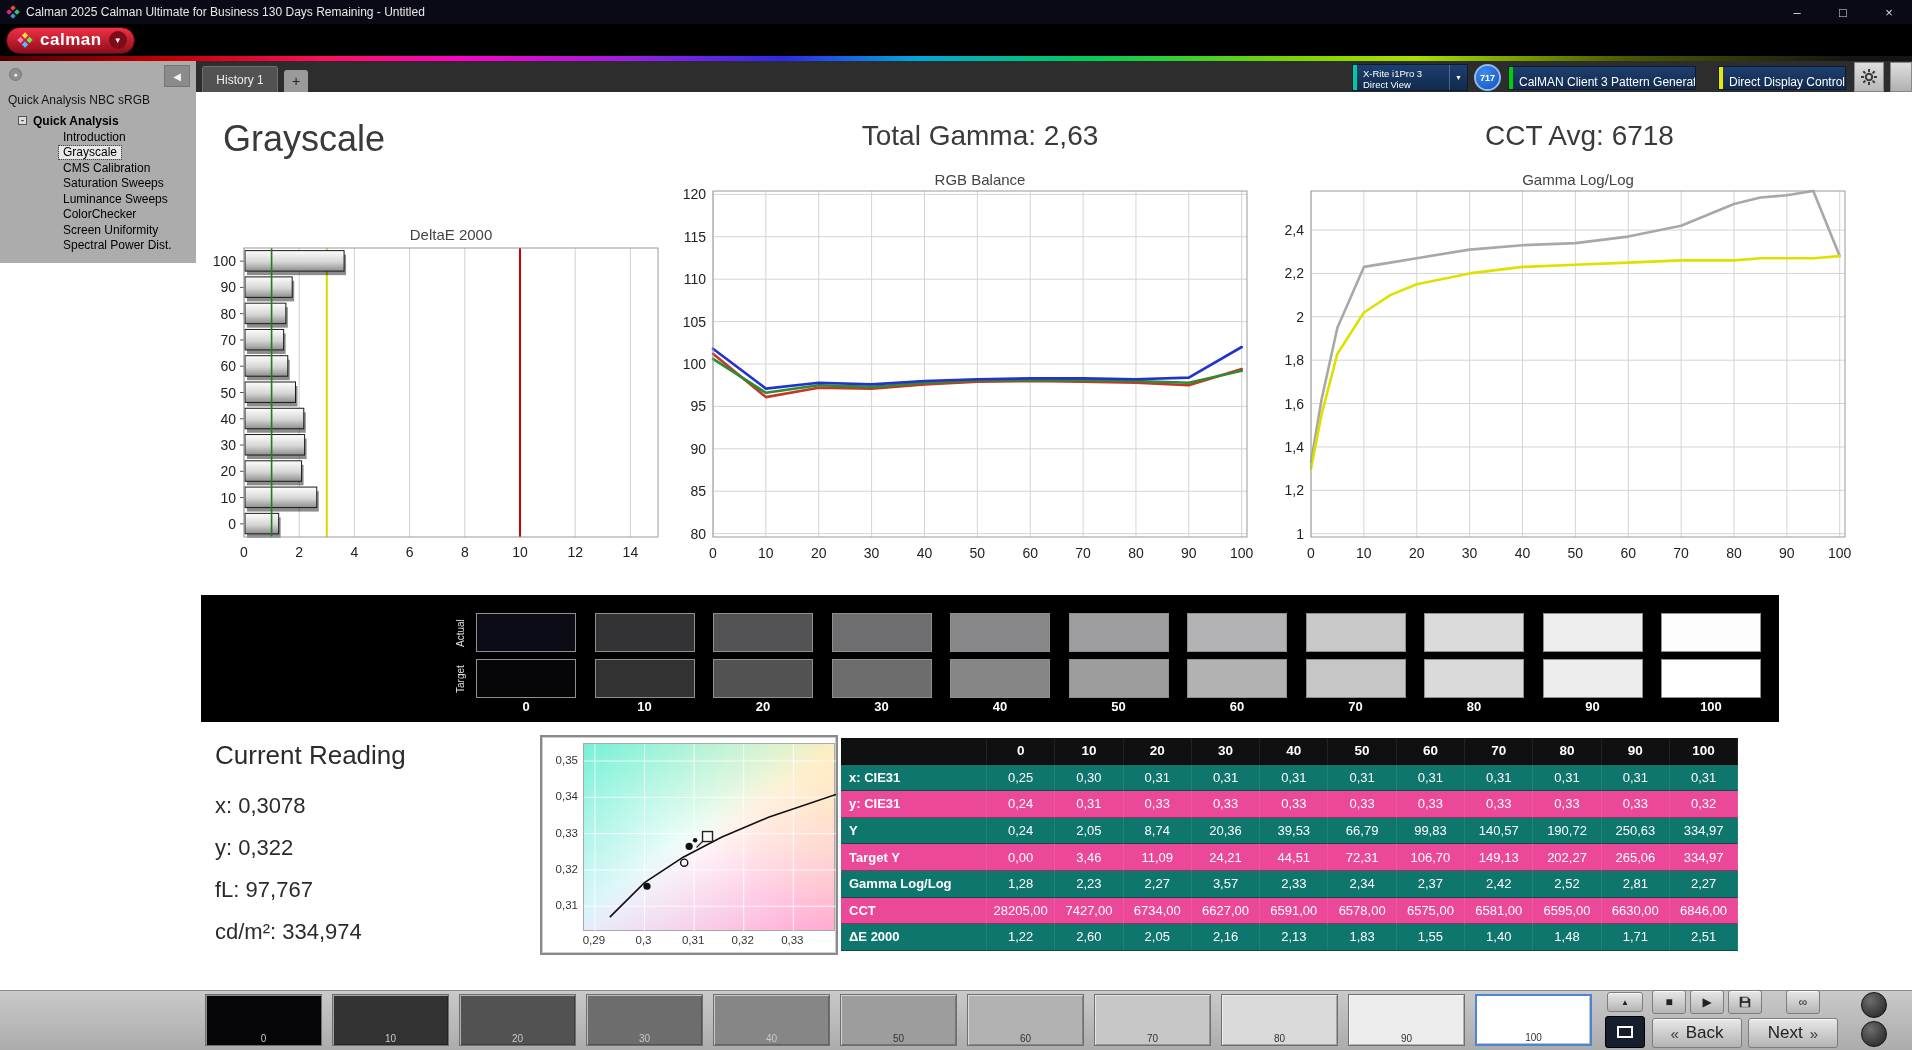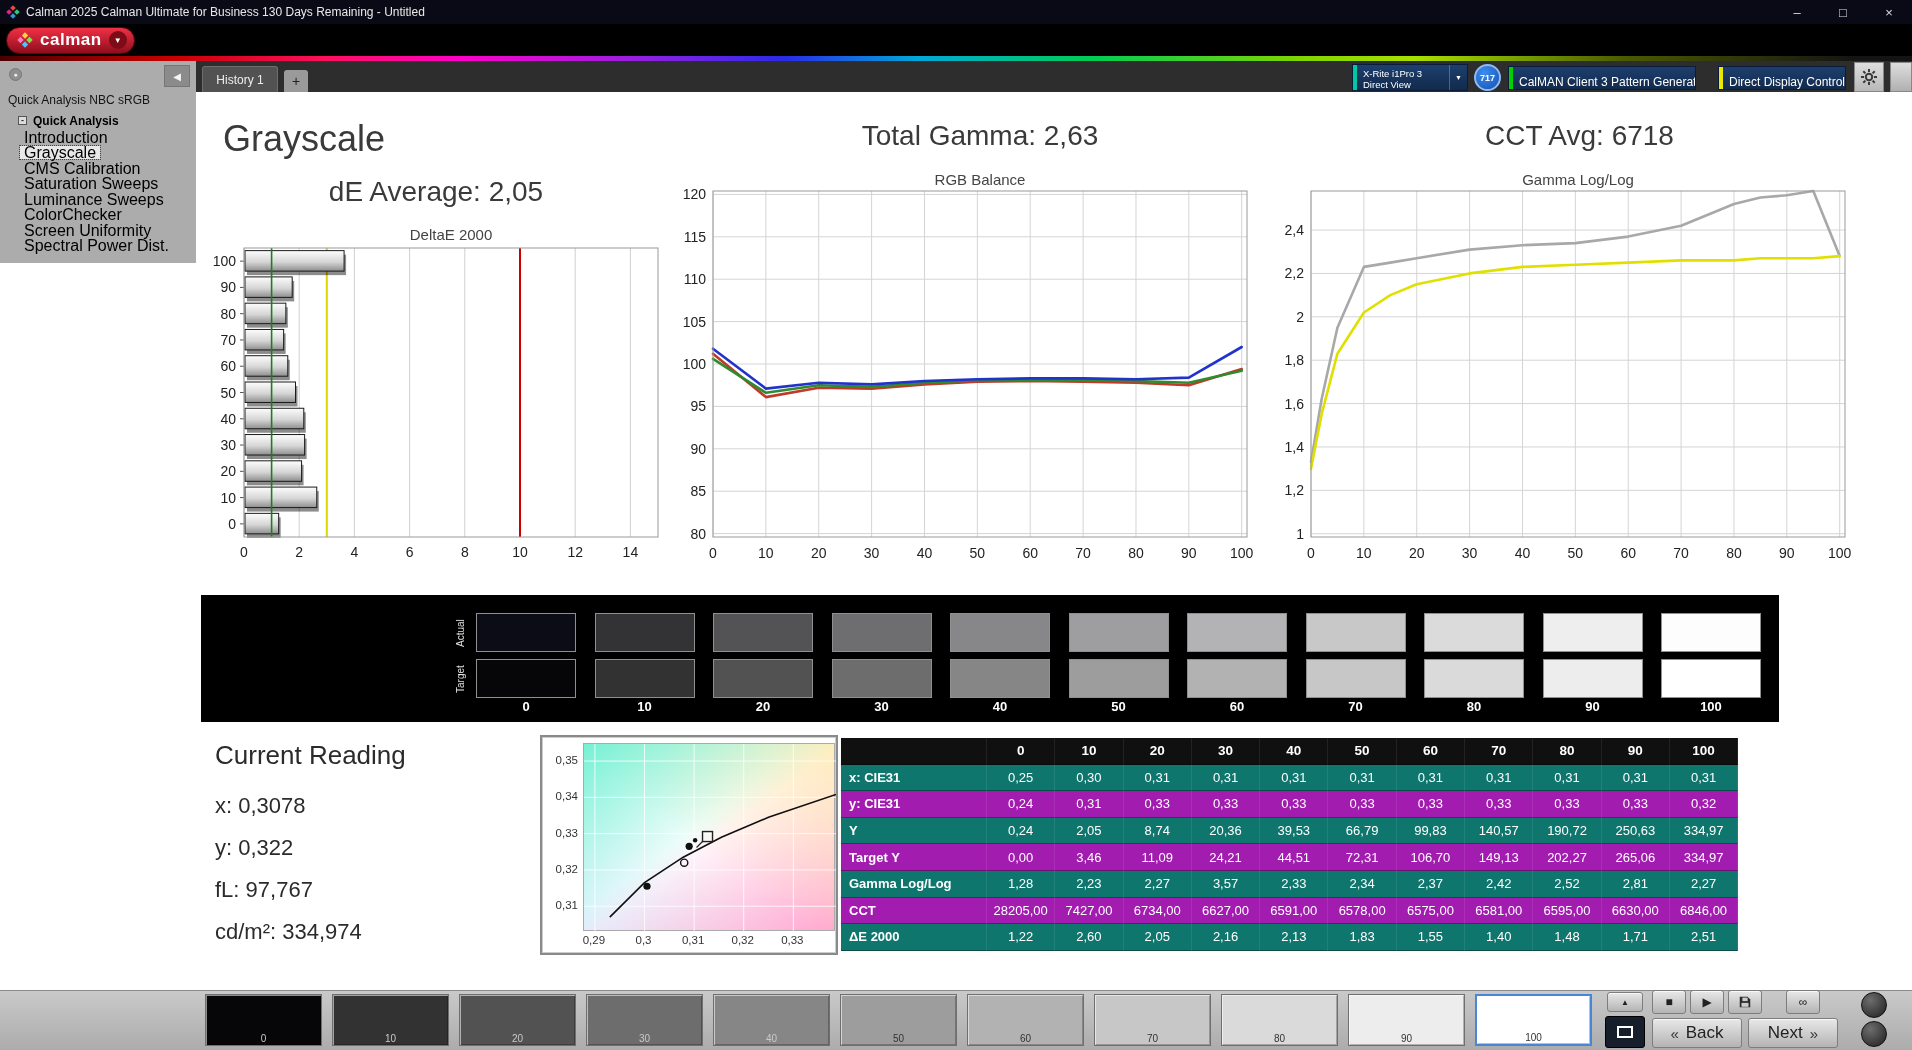--- a/index.html
+++ b/index.html
@@ -40,21 +40,21 @@
   .edge-btn{position:absolute;left:1890px;top:62px;width:22px;height:30px;background:linear-gradient(#dedede,#b0b0b0);border:1px solid #888;}
 
   
   .sidebar{position:absolute;left:0;top:61px;width:196px;height:202px;background:#acacac;}
   .sidebar-pin{position:absolute;left:9px;top:7px;width:13px;height:13px;border-radius:50%;background:#8f8f8f;border:1px solid #777;color:#eee;font-size:7px;display:flex;align-items:center;justify-content:center;}
   .sidebar-collapse{position:absolute;right:6px;top:4px;width:26px;height:22px;background:#8b8b8b;border:1px solid #767676;color:#f5f5f5;font-size:10px;display:flex;align-items:center;justify-content:center;}
   .sidebar-header{position:absolute;left:8px;top:32px;font-size:12px;color:#141414;}
   .tree{position:absolute;left:0;top:52px;right:0;}
   .tree-root{margin-left:18px;font-size:12px;font-weight:bold;color:#000;display:flex;gap:6px;align-items:center;height:15px;}
   .expander{width:9px;height:9px;border:1px solid #555;background:#ddd;font-size:9px;line-height:7px;text-align:center;color:#333;}
-  .tree-item{margin-left:20px;margin-top:2.5px;font-size:16px;color:#000;padding:0 4px;width:max-content;line-height:13px;}
+  .tree-item{margin-left:59px;margin-top:2.5px;font-size:12px;color:#000;padding:0 4px;width:max-content;line-height:13px;}
   .tree-item.selected{background:#e8e8e8;outline:1px dotted #444;}
 
   
   .h-grayscale{position:absolute;left:223px;top:118px;font-size:36px;color:#3a3a3a;}
   .h-de{position:absolute;left:196px;top:176px;width:480px;text-align:center;font-size:28px;color:#3a3a3a;}
   .h-gamma{position:absolute;left:713px;top:120px;width:534px;text-align:center;font-size:28px;color:#3a3a3a;}
   .h-cct{position:absolute;left:1311px;top:120px;width:537px;text-align:center;font-size:28px;color:#3a3a3a;}
 
   .chart1{position:absolute;left:196px;top:225px;}
   .chart2{position:absolute;left:663px;top:172px;}
@@ -83,21 +83,21 @@
     border:1px solid #aaa;}
   .cie-ylab{position:absolute;width:36px;text-align:right;font-size:11.5px;color:#333;}
   .cie-xlab{position:absolute;width:40px;text-align:center;font-size:11.5px;color:#333;}
 
   
   .meas-table{position:absolute;left:841px;top:738px;display:grid;grid-template-columns:146px repeat(11,68.3px);grid-auto-rows:26.6px;color:#fff;}
   .mt-cell{display:flex;align-items:center;justify-content:center;font-size:13px;border-right:1px solid rgba(255,255,255,.08);border-bottom:1px solid rgba(0,0,0,.35);}
   .mt-header{background:#101010;font-weight:bold;font-size:13.5px;}
   .mt-label{justify-content:flex-start;padding-left:8px;font-weight:bold;}
   .row-dark{background:#0f766e;}
-  .row-light{background:#a21caf;}
+  .row-light{background:#ec4899;}
 
   
   .bottombar{position:absolute;left:0;top:990px;width:100%;height:60px;background:linear-gradient(#c9c9c9,#acacac);border-top:1px solid #8a8a8a;}
   .bb-swatch{position:absolute;top:3px;height:52px;width:117px;border:1px solid #6f6f6f;box-shadow:inset 1px 1px 0 rgba(255,255,255,.55), inset -1px -1px 0 rgba(0,0,0,.25);}
   .bb-swatch.selected{border:2px solid #4a86d8;}
   .bb-num{position:absolute;bottom:1px;left:0;right:0;text-align:center;font-size:10px;}
   .btn3d{background:linear-gradient(#e8e8e8,#b4b4b4);border:1px solid #7d7d7d;border-radius:3px;box-shadow:inset 0 1px 0 rgba(255,255,255,.7);display:flex;align-items:center;justify-content:center;color:#222;position:absolute;}
   .up-btn{left:1607px;top:992px;width:36px;height:20px;font-size:8px;}
   .pattern-btn{left:1605px;top:1016px;width:40px;height:32px;background:#161d2b;border:1px solid #000;border-radius:3px;display:flex;align-items:center;justify-content:center;position:absolute;}
   .pattern-btn .psq{width:16px;height:12px;border:2px solid #fff;}
@@ -207,21 +207,20 @@
           <div class="tree-item">Saturation Sweeps</div>
           <div class="tree-item">Luminance Sweeps</div>
           <div class="tree-item">ColorChecker</div>
           <div class="tree-item">Screen Uniformity</div>
           <div class="tree-item">Spectral Power Dist.</div>
         </div>
     </div>
   </div>
 
   <div class="h-grayscale">Grayscale</div>
-  <div class="h-de">dE Average: 2,05</div>
   <div class="h-gamma">Total Gamma: 2,63</div>
   <div class="h-cct">CCT Avg: 6718</div>
 
   <svg class="chart1" width="480" height="340">
       <defs>
         <linearGradient id="barGrad" x1="0" y1="0" x2="0" y2="1">
           <stop offset="0%" stop-color="#fdfdfd"></stop>
           <stop offset="55%" stop-color="#d6d6d6"></stop>
           <stop offset="100%" stop-color="#8e8e8e"></stop>
         </linearGradient>

